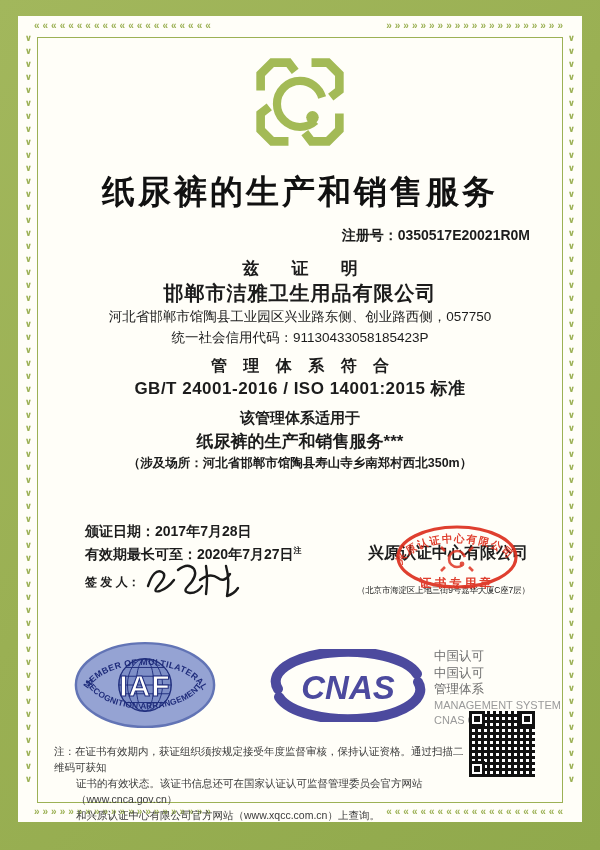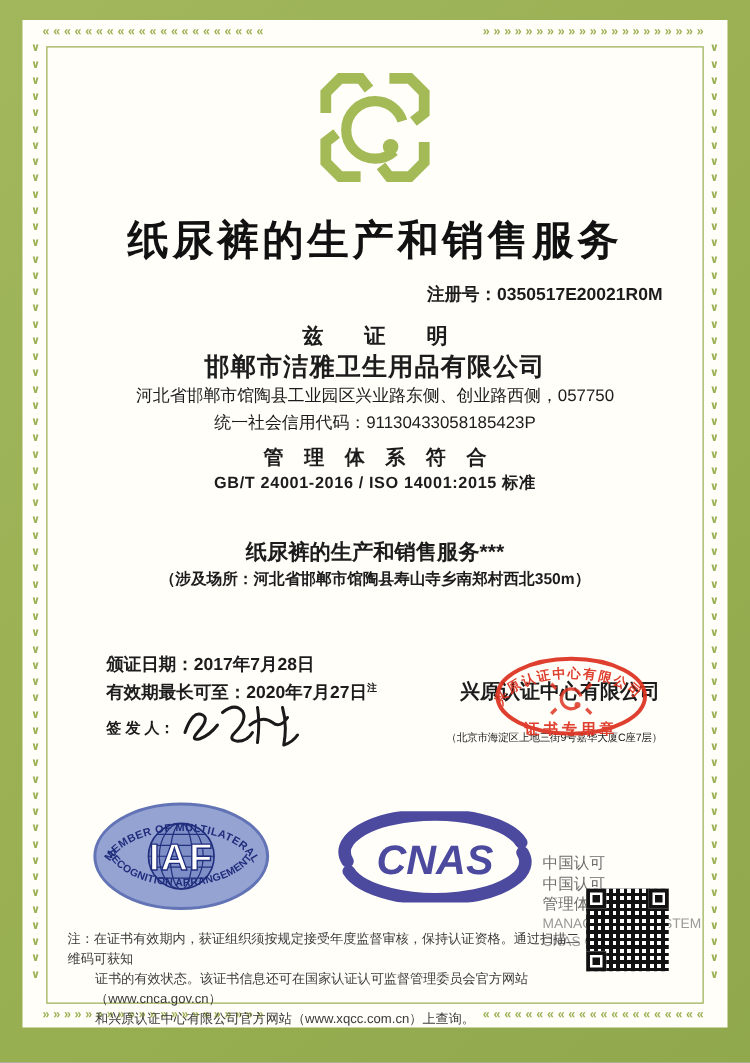--- a/index.html
+++ b/index.html
@@ -14,35 +14,35 @@
   .chev-bottom{bottom:3px;}
   .chev-v{top:16px;bottom:20px;width:11px;font-size:9px;line-height:13px;word-break:break-all;overflow:hidden;text-align:center;}
   .chev-left{left:5px;}
   .chev-right{right:5px;}
   
   .content{position:absolute;inset:0;color:#1c1c1c;}
   .abs{position:absolute;}
   .ctr{left:0;right:0;text-align:center;}
   .title{font-size:33px;font-weight:800;letter-spacing:3px;color:#111;}
   .regno{font-size:14px;font-weight:700;}
-  .attest{font-size:17px;font-weight:700;letter-spacing:14px;}
+  .attest{font-size:17px;font-weight:700;letter-spacing:14px;font-family:Liberation Serif, serif;}
   .company{font-size:20px;font-weight:800;letter-spacing:1px;}
   .addr{font-size:13.5px;font-weight:500;}
   .code{font-size:13.5px;font-weight:500;}
   .conform{font-size:16px;font-weight:700;letter-spacing:6px;}
-  .standard{font-size:13px;font-weight:700;letter-spacing:.5px;}
+  .standard{font-size:17px;font-weight:700;letter-spacing:.5px;}
   .scope-intro{font-size:15px;font-weight:600;}
   .scope{font-size:17px;font-weight:800;}
   .sites{font-size:12.5px;font-weight:600;}
   .issue-line{font-size:14px;font-weight:600;}
   .issue-line sup{font-size:8px;vertical-align:super;}
   .signer-label{font-size:12px;font-weight:700;}
   .cert-name{font-size:16px;font-weight:700;text-align:center;}
   .cert-addr{font-size:8.5px;color:#222;letter-spacing:-.2px;}
-  .cnas-side{line-height:16.5px;margin-top:34px;}
+  .cnas-side{line-height:16.5px;}
   .cnas-side .zh{font-size:12.5px;color:#6d6d6d;}
   .cnas-side .en{font-size:11px;color:#9a9a9a;line-height:15px;}
   .note{font-size:10.5px;line-height:16px;color:#3a3a3a;}
   .note .ind{padding-left:22px;}
   .note .lbl{font-weight:500;}
   
   .qr{position:absolute;background:
       repeating-linear-gradient(0deg,#111 0 3px,transparent 3px 6px),
       repeating-linear-gradient(90deg,#111 0 3px,#fff 3px 6px);
       width:66px;height:66px;}
@@ -89,20 +89,21 @@
 
     <div class="abs ctr attest" style="top:257px;text-indent:14px;">兹 证 明</div>
 
     <div class="abs ctr company" style="top:280px;">邯郸市洁雅卫生用品有限公司</div>
     <div class="abs ctr addr" style="top:308px;">河北省邯郸市馆陶县工业园区兴业路东侧、创业路西侧，057750</div>
     <div class="abs ctr code" style="top:329px;">统一社会信用代码：91130433058185423P</div>
 
     <div class="abs ctr conform" style="top:356px;text-indent:6px;">管 理 体 系 符 合</div>
     <div class="abs ctr standard" style="top:377px;">GB/T 24001-2016 / ISO 14001:2015 标准</div>
 
+    <div class="abs ctr scope-intro" style="top:409px;">该管理体系适用于</div>
     <div class="abs ctr scope" style="top:430px;">纸尿裤的生产和销售服务***</div>
     <div class="abs ctr sites" style="top:455px;">（涉及场所：河北省邯郸市馆陶县寿山寺乡南郑村西北350m）</div>
 
     <div class="abs issue-line" style="left:85px;top:523px;">颁证日期：2017年7月28日</div>
     <div class="abs issue-line" style="left:85px;top:545px;">
       <span>有效期最长可至：2020年7月27日</span><sup>注</sup>
     </div>
     <div class="abs signer-label" style="left:85px;top:574px;">签 发 人：</div>
 
     <svg class="abs" style="left:142px;top:558px;" width="100" height="44" viewBox="0 0 100 44">

